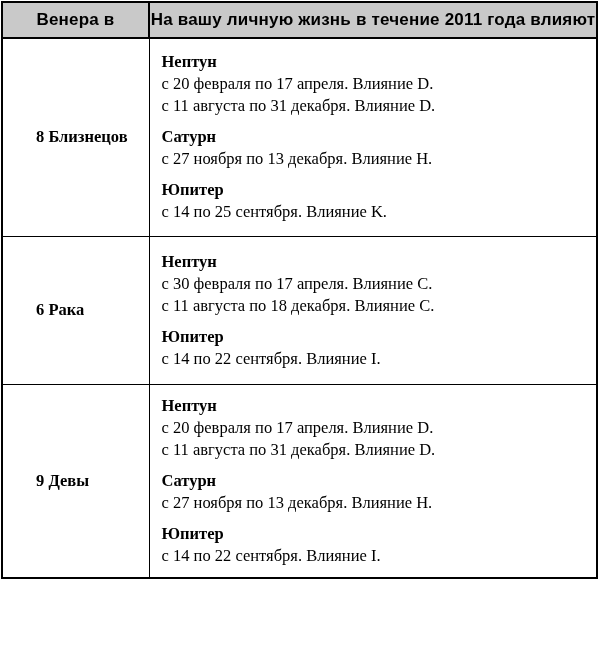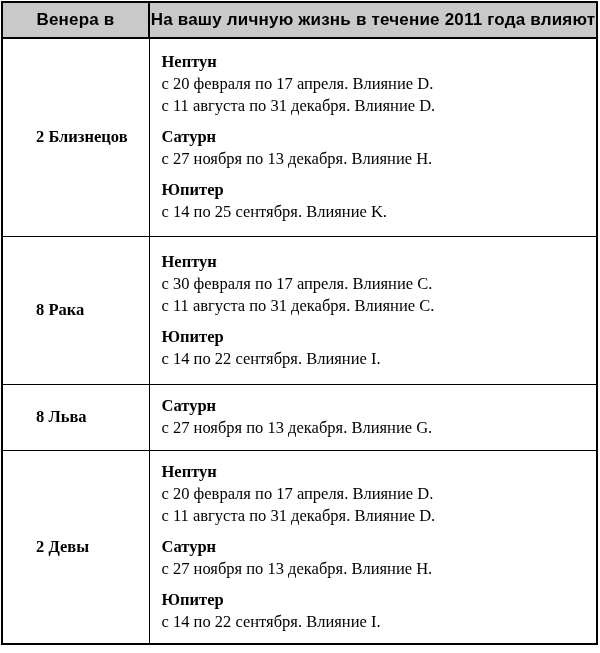--- a/index.html
+++ b/index.html
@@ -80,65 +80,56 @@
     </colgroup>
     <thead>
       <tr>
         <th>Венера в</th>
         <th>На вашу личную жизнь в течение 2011 года влияют</th>
       </tr>
     </thead>
     <tbody>
 
       <tr class="r-gemini">
-        <td class="sign">2 Близнецов</td>
+        <td class="sign">8 Близнецов</td>
         <td class="details">
           <div class="entry">
             <div class="planet">Нептун</div>
             <div class="line">с 20 февраля по 17 апреля. Влияние D.</div>
             <div class="line">с 11 августа по 31 декабря. Влияние D.</div>
           </div>
           <div class="entry">
             <div class="planet">Сатурн</div>
             <div class="line">с 27 ноября по 13 декабря. Влияние H.</div>
           </div>
           <div class="entry">
             <div class="planet">Юпитер</div>
             <div class="line">с 14 по 25 сентября. Влияние K.</div>
           </div>
         </td>
       </tr>
 
       <tr class="r-cancer">
-        <td class="sign">8 Рака</td>
+        <td class="sign">6 Рака</td>
         <td class="details">
           <div class="entry">
             <div class="planet">Нептун</div>
             <div class="line">с 30 февраля по 17 апреля. Влияние C.</div>
-            <div class="line">с 11 августа по 31 декабря. Влияние C.</div>
+            <div class="line">с 11 августа по 18 декабря. Влияние C.</div>
           </div>
           <div class="entry">
             <div class="planet">Юпитер</div>
             <div class="line">с 14 по 22 сентября. Влияние I.</div>
           </div>
         </td>
       </tr>
 
-      <tr class="r-leo">
-        <td class="sign">8 Льва</td>
-        <td class="details">
-          <div class="entry">
-            <div class="planet">Сатурн</div>
-            <div class="line">с 27 ноября по 13 декабря. Влияние G.</div>
-          </div>
-        </td>
-      </tr>
 
       <tr class="r-virgo">
-        <td class="sign">2 Девы</td>
+        <td class="sign">9 Девы</td>
         <td class="details">
           <div class="entry">
             <div class="planet">Нептун</div>
             <div class="line">с 20 февраля по 17 апреля. Влияние D.</div>
             <div class="line">с 11 августа по 31 декабря. Влияние D.</div>
           </div>
           <div class="entry">
             <div class="planet">Сатурн</div>
             <div class="line">с 27 ноября по 13 декабря. Влияние H.</div>
           </div>

